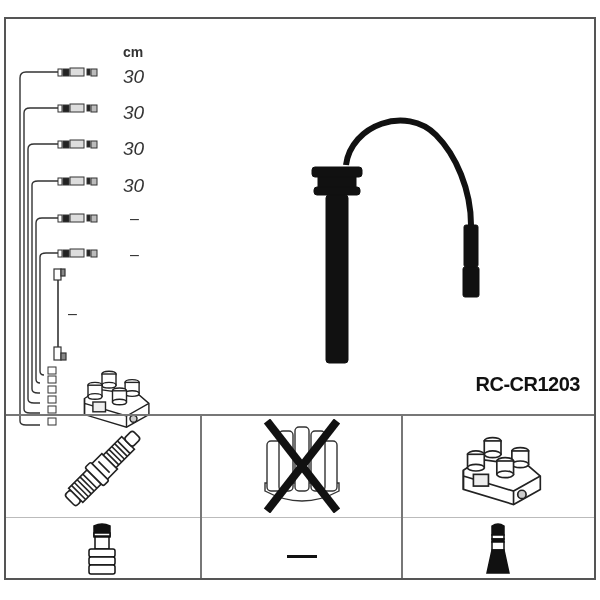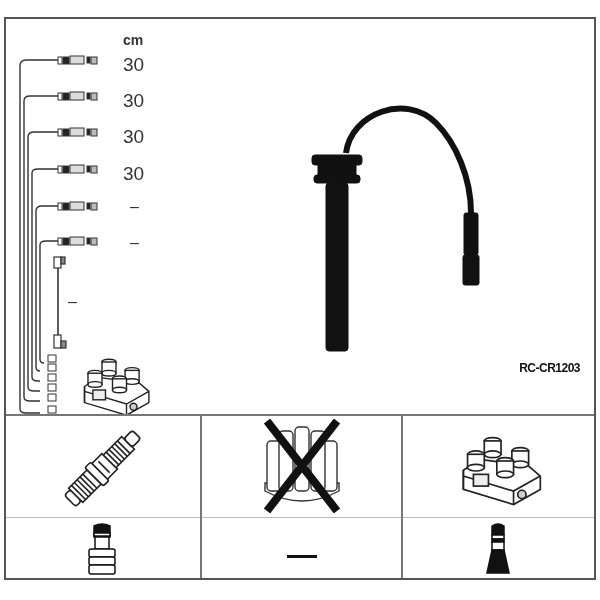--- a/index.html
+++ b/index.html
@@ -1,25 +1,25 @@
 <!DOCTYPE html>
 <html><head>
 <meta charset="utf-8">
 <style>
   html, body { margin:0; padding:0; background:#ffffff; }
   body { width:600px; height:600px; position:relative; overflow:hidden; font-family:"Liberation Sans", sans-serif; color:#1a1a1a; }
   .frame { position:absolute; left:4px; top:17px; width:592px; height:563px; border:2px solid #555; box-sizing:border-box; }
-  .top-panel { position:absolute; left:0; top:4px; width:588px; height:369px; }
+  .top-panel { position:absolute; left:0; top:16px; width:588px; height:369px; }
   .hline { position:absolute; background:#777; }
   .vline { position:absolute; background:#777; }
   .abs { position:absolute; }
   .cm-label { position:absolute; left:117px; top:9px; font-size:14px; font-weight:bold; color:#333; }
-  .len { position:absolute; left:117px; font-size:19px; color:#333; }
+  .len { position:absolute; left:117px; font-size:19px; color:#333;font-style:italic; }
   .dash { position:absolute; font-size:16px; color:#333; }
-  .model { position:absolute; right:14px; top:338px; font-size:12px; font-weight:bold; letter-spacing:-0.5px; color:#111; }
+  .model { position:absolute; right:14px; top:338px; font-size:20px; font-weight:bold; letter-spacing:-0.5px; color:#111; }
   .stock { position:absolute; right:14px; top:367px; font-size:15px; font-weight:bold; color:#111; }
   .cell { position:absolute; }
   svg { display:block; }
 </style>
 </head>
 <body>
 
 <div class="frame">
 
   <div class="top-panel">

